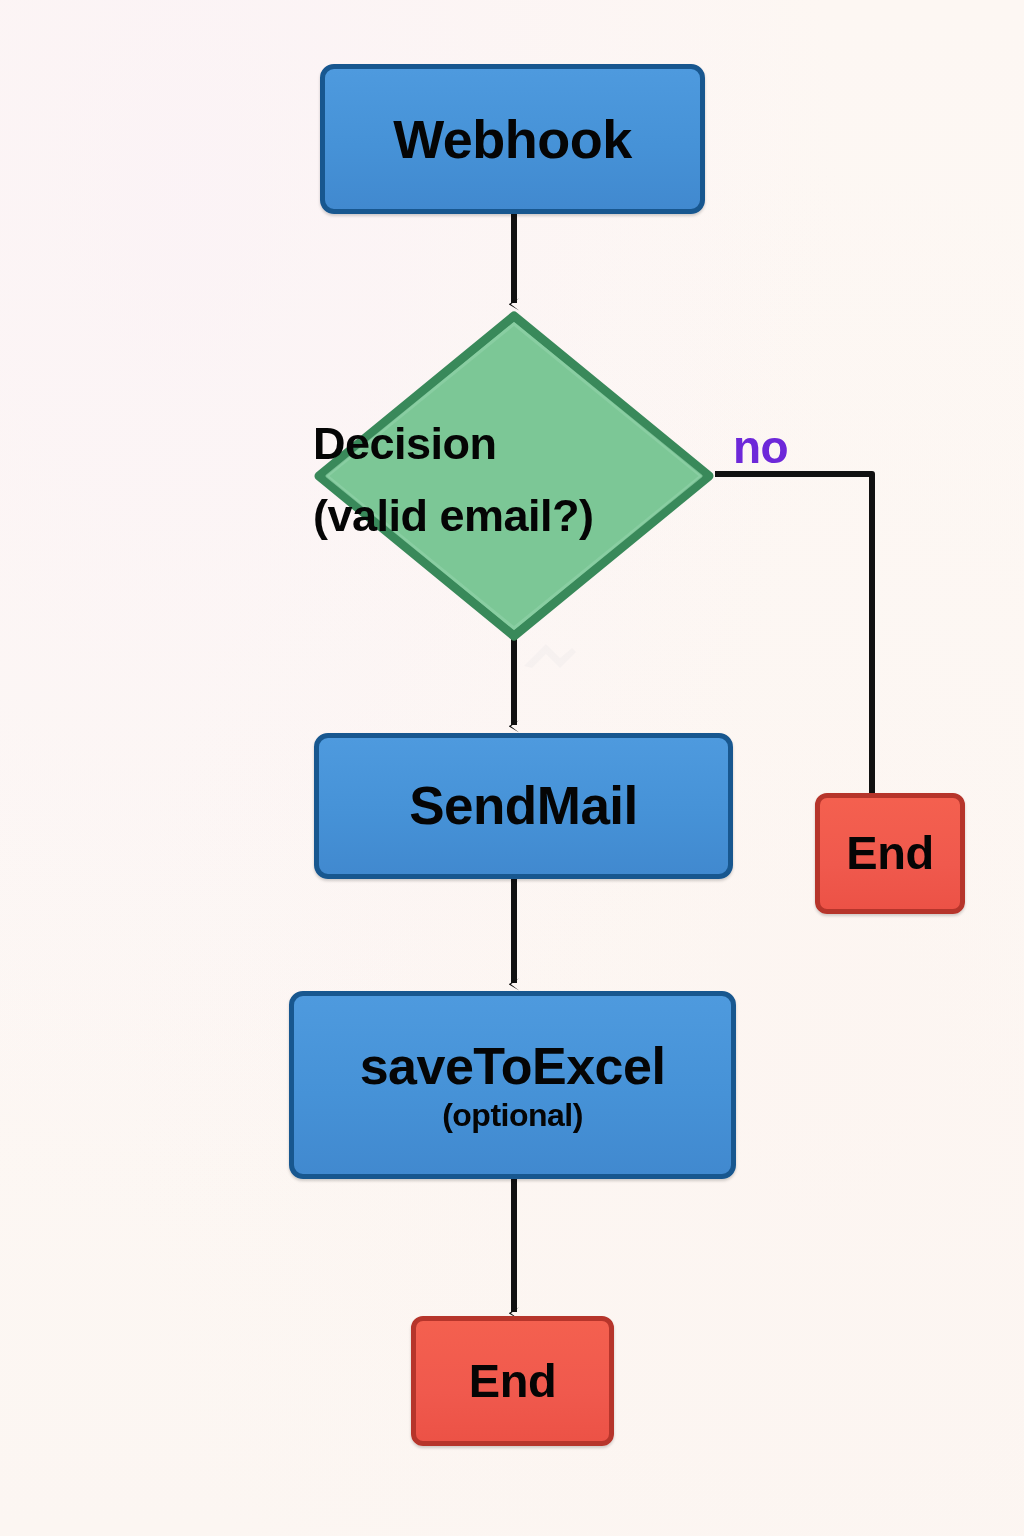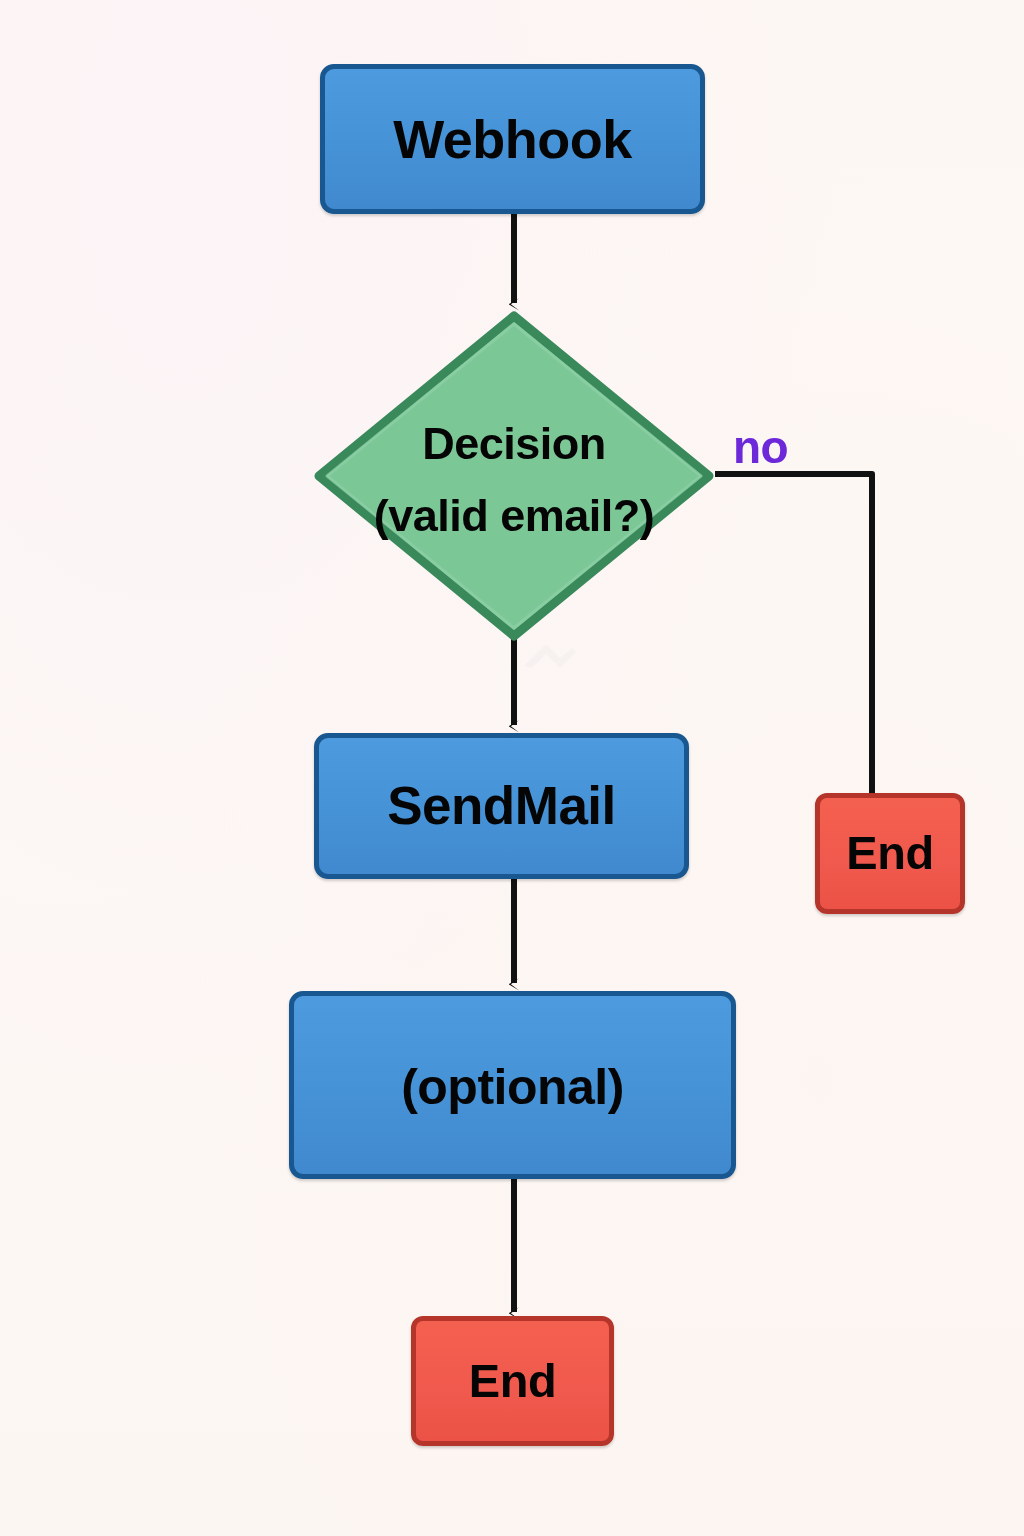--- a/index.html
+++ b/index.html
@@ -83,21 +83,20 @@
   }
   #node-decision .diamond-shape {
     position: absolute;
     inset: 0;
   }
   #node-decision .diamond-text {
     position: absolute;
     inset: 0;
     display: flex;
     flex-direction: column;
-    align-items: center;
     justify-content: center;
     color: #050505;
     line-height: 1.12;
     padding-top: 8px;
     box-sizing: border-box;
   }
   .edge-label {
     position: absolute;
     font-weight: bold;
     color: #6d28d9;
@@ -141,26 +140,27 @@
     <path d="M201,14 L388,166 L201,318 L14,166 Z" fill="none" stroke="#8ed0a6" stroke-width="3" stroke-linejoin="round" opacity="0.75"></path>
   </svg>
   <div class="diamond-text">
     <div class="node-label-main" style="font-size:45px;">Decision</div>
     <div class="node-label-sub" style="font-size:45px; margin-top:21px;">(valid email?)</div>
   </div>
 </div>
 
 <div class="edge-label" id="label-no" style="left:733px; top:420px; font-size:46px;">no</div>
 
-<div class="node node-rect node-blue" id="node-sendmail" style="left:314px; top:733px; width:375px; height:146px;">
+<div class="node node-rect node-blue" id="node-sendmail" style="left:314px; top:733px; width:419px; height:146px;">
   <div class="node-label-main" style="font-size:53px;">SendMail</div>
 </div>
 
 <div class="node node-rect node-blue" id="node-savetoexcel" style="left:289px; top:991px; width:447px; height:188px;">
-  <div class="node-label-sub" style="font-size:50px; margin-top:4px;">(optional)</div>
+  <div class="node-label-main" style="font-size:52px;">saveToExcel</div>
+  <div class="node-label-sub" style="font-size:32px; margin-top:4px;">(optional)</div>
 </div>
 
 <div class="node node-rect node-red" id="node-end-no" style="left:815px; top:793px; width:150px; height:121px; border-radius:12px;">
   <div class="node-label-main" style="font-size:47px;">End</div>
 </div>
 
 <div class="node node-rect node-red" id="node-end-main" style="left:411px; top:1316px; width:203px; height:130px; border-radius:12px;">
   <div class="node-label-main" style="font-size:47px;">End</div>
 </div>
 

